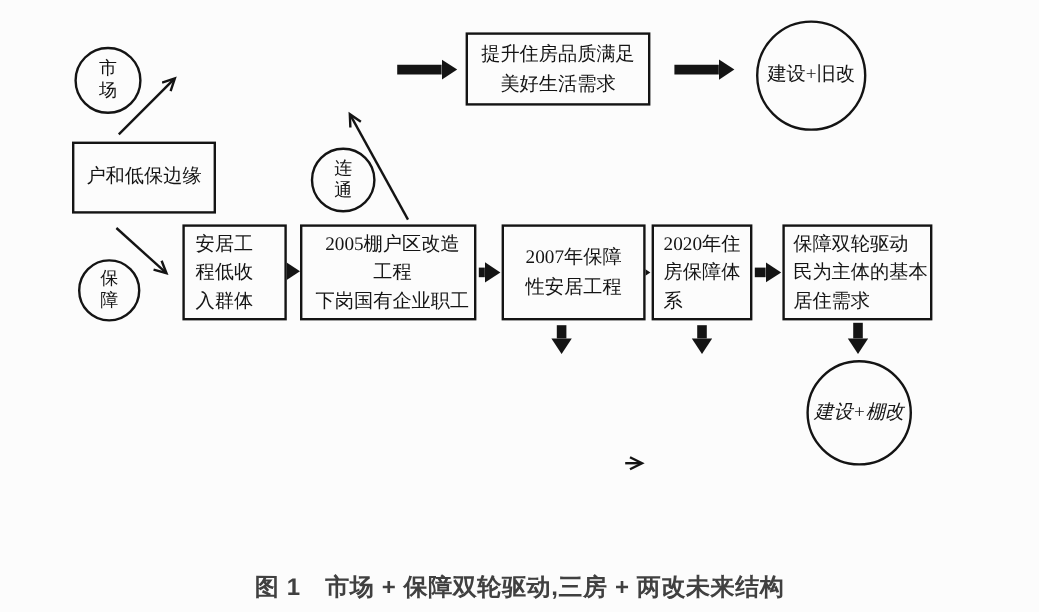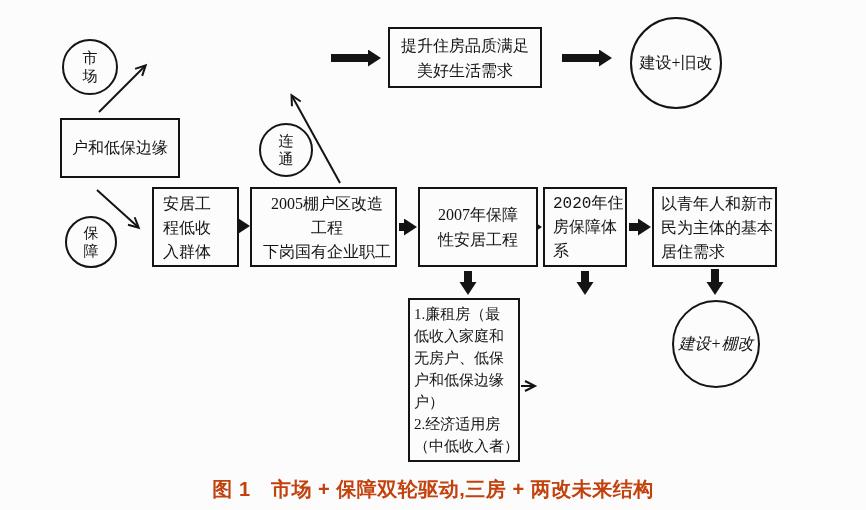--- a/index.html
+++ b/index.html
@@ -15,21 +15,21 @@
   .box.centered { display:flex; align-items:center; justify-content:center; text-align:center; }
   .circle {
     border:2px solid #141414; border-radius:50%;
     display:flex; align-items:center; justify-content:center;
     text-align:center; white-space:pre; font-size:15px; line-height:18px;
   }
   .circle.big { font-size:16px; }
   .caption {
     position:absolute; left:0; right:0; top:476; z-index:1;
     text-align:center; font-family:"Liberation Sans","DejaVu Sans",sans-serif;
-    font-weight:bold; font-size:20px; letter-spacing:0.5px; color:#c2410c;
+    font-weight:bold; font-size:20px; letter-spacing:0.5px; color:#404040;
   }
 </style>
 </head>
 <body>
 
 <div class="canvas">
 
   <svg class="arrow-layer" width="866" height="510">
     <defs>
       <marker id="headThick" markerUnits="userSpaceOnUse" markerWidth="14" markerHeight="18" refX="0" refY="8.5" orient="auto">
@@ -79,34 +79,27 @@
 程低收
 入群体</div>
 
   <div class="node box" style="left:250px; top:187px; width:147px; height:80px; padding:3px 0 0 7px;text-align:center;">2005棚户区改造
 工程
 下岗国有企业职工</div>
 
   <div class="node box centered" style="left:418px; top:187px; width:120px; height:80px; line-height:25px;">2007年保障
 性安居工程</div>
 
-  <div class="node box" style="left:543px; top:187px; width:84px; height:80px; padding:3px 0 0 8px;font-family:Liberation Mono, monospace;">2020年住
+  <div class="node box" style="left:543px; top:187px; width:84px; height:80px; padding:3px 0 0 8px;">2020年住
 房保障体
 系</div>
 
-  <div class="node box" style="left:652px; top:187px; width:125px; height:80px; padding:3px 0 0 7px;">以青年人和新市
+  <div class="node box" style="left:652px; top:187px; width:125px; height:80px; padding:3px 0 0 7px;">保障双轮驱动
 民为主体的基本
 居住需求</div>
 
-  <div class="node box" style="left:408px; top:298px; width:112px; height:164px; padding:3px 0 0 4px; font-size:15px; line-height:22px;">1.廉租房（最
-低收入家庭和
-无房户、低保
-户和低保边缘
-户）
-2.经济适用房
-（中低收入者）</div>
 
 
   <div class="node circle big" style="left:672px; top:300px; width:88px; height:88px;font-style:italic;">建设+棚改</div>
 
   <div class="caption" style="top:476px;">图 1　市场 + 保障双轮驱动,三房 + 两改未来结构</div>
 
 </div>
 
 </body></html>

